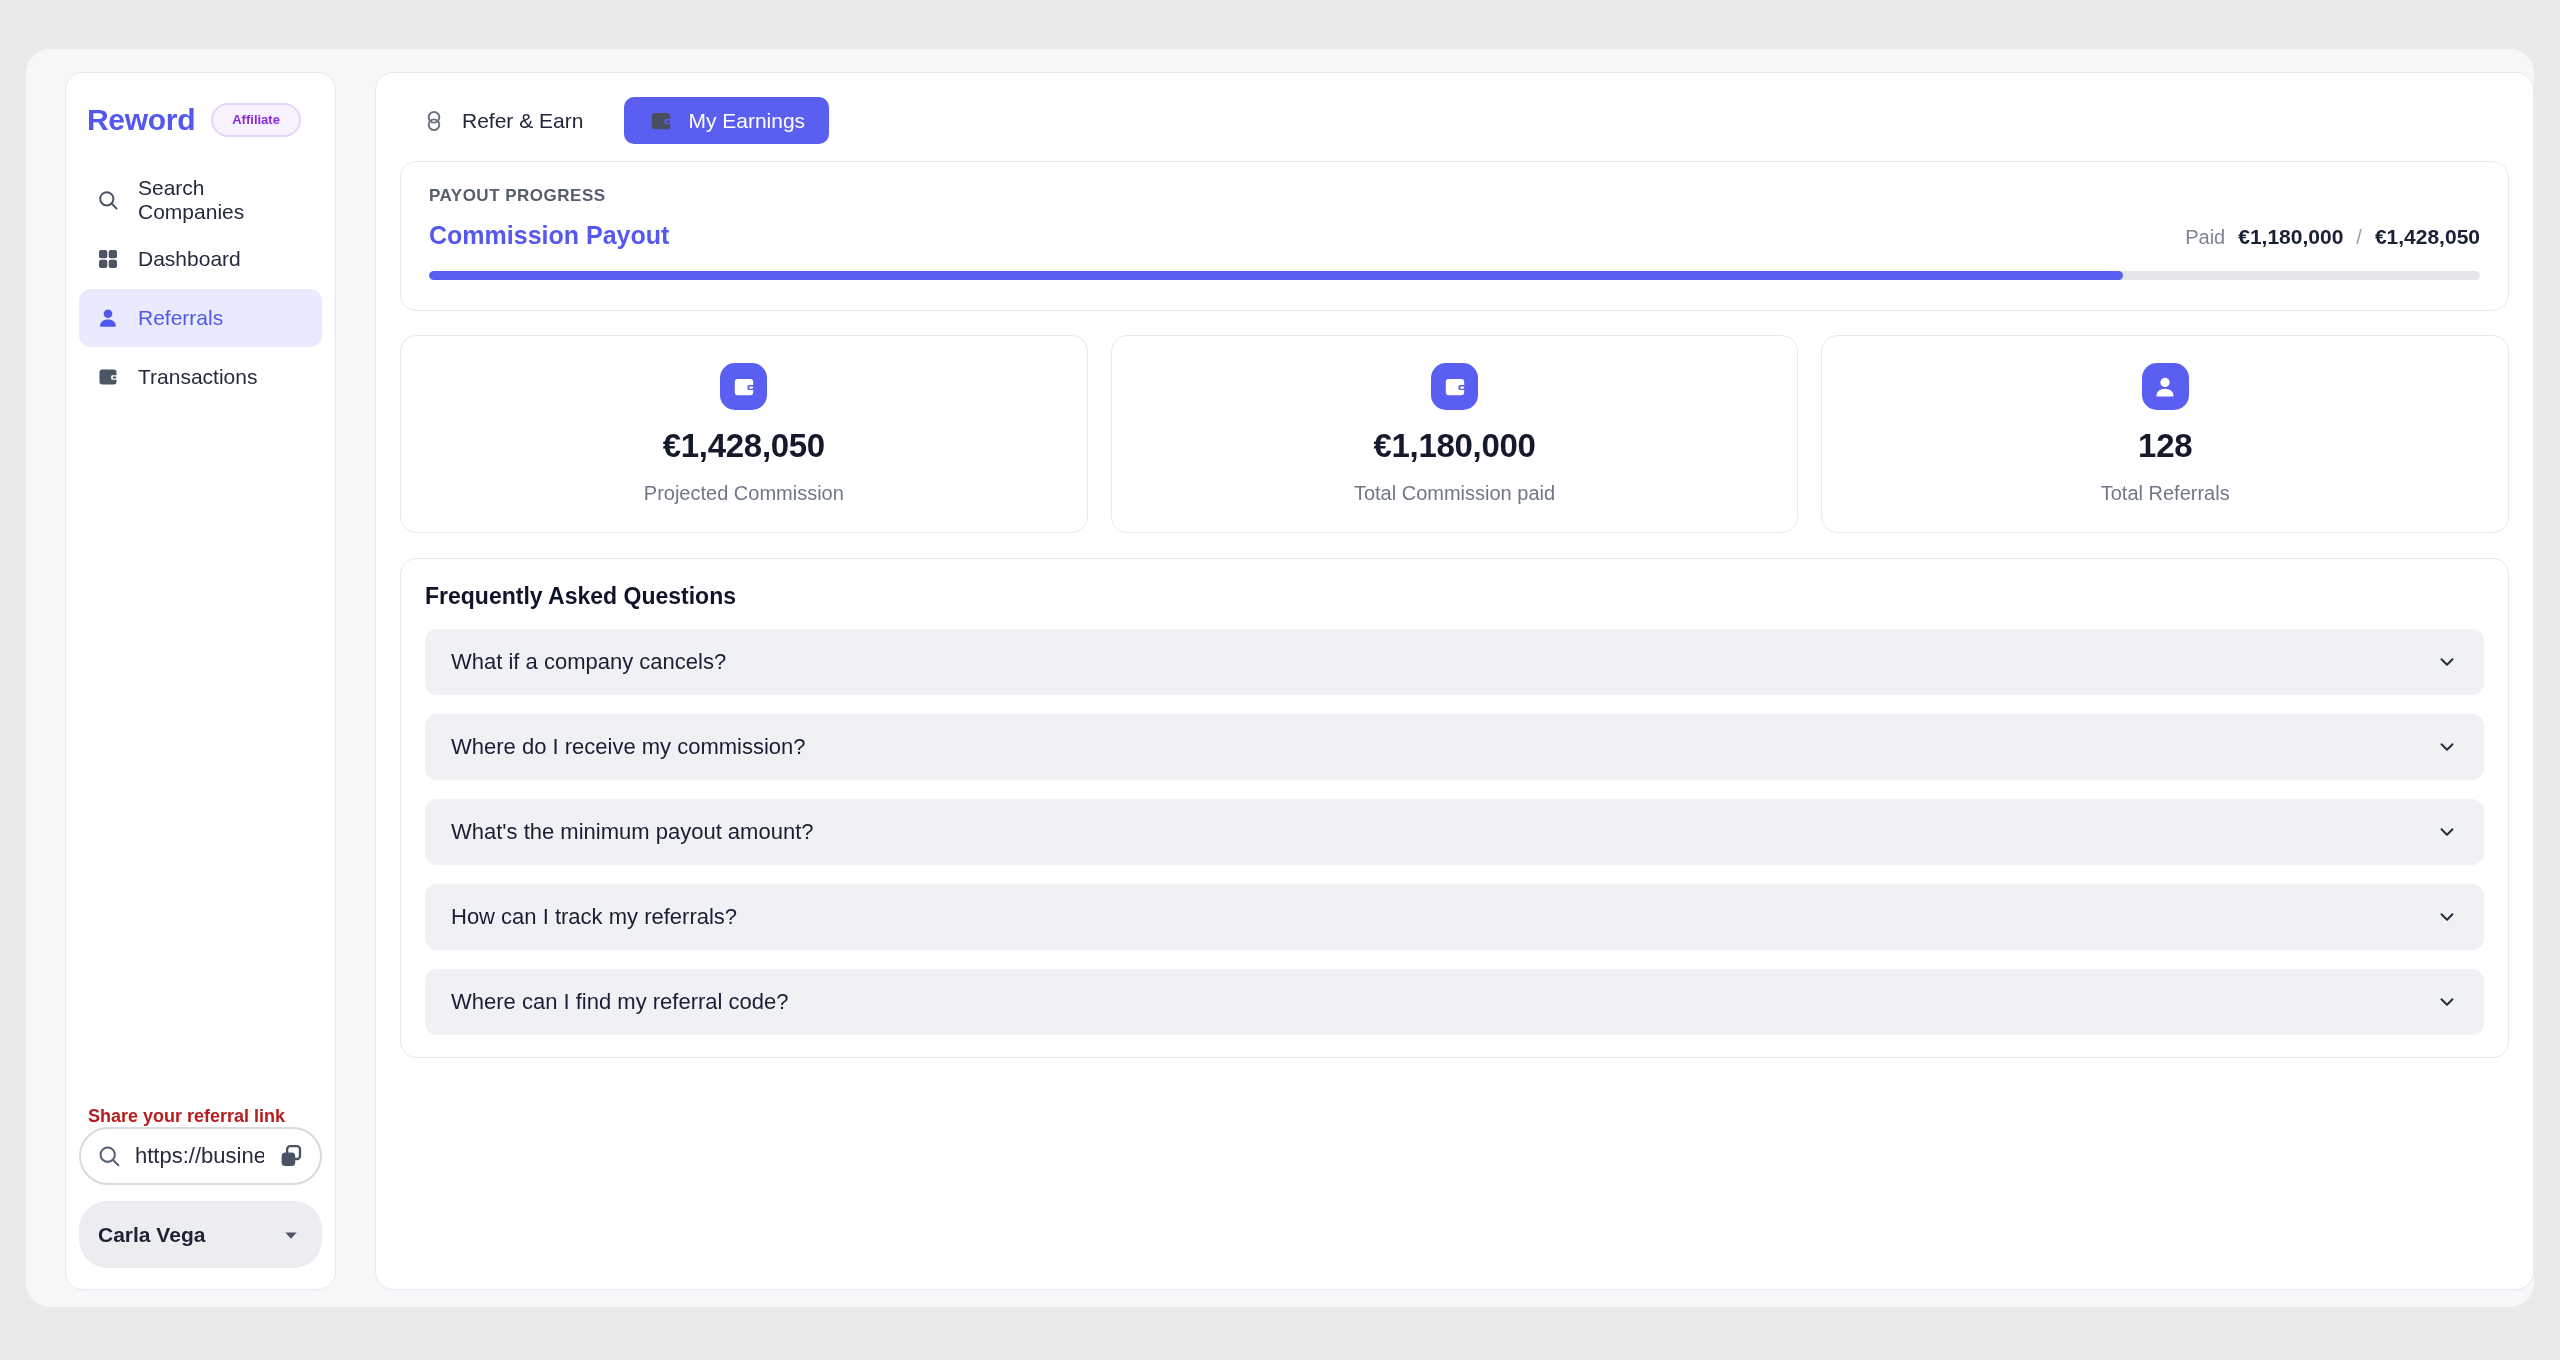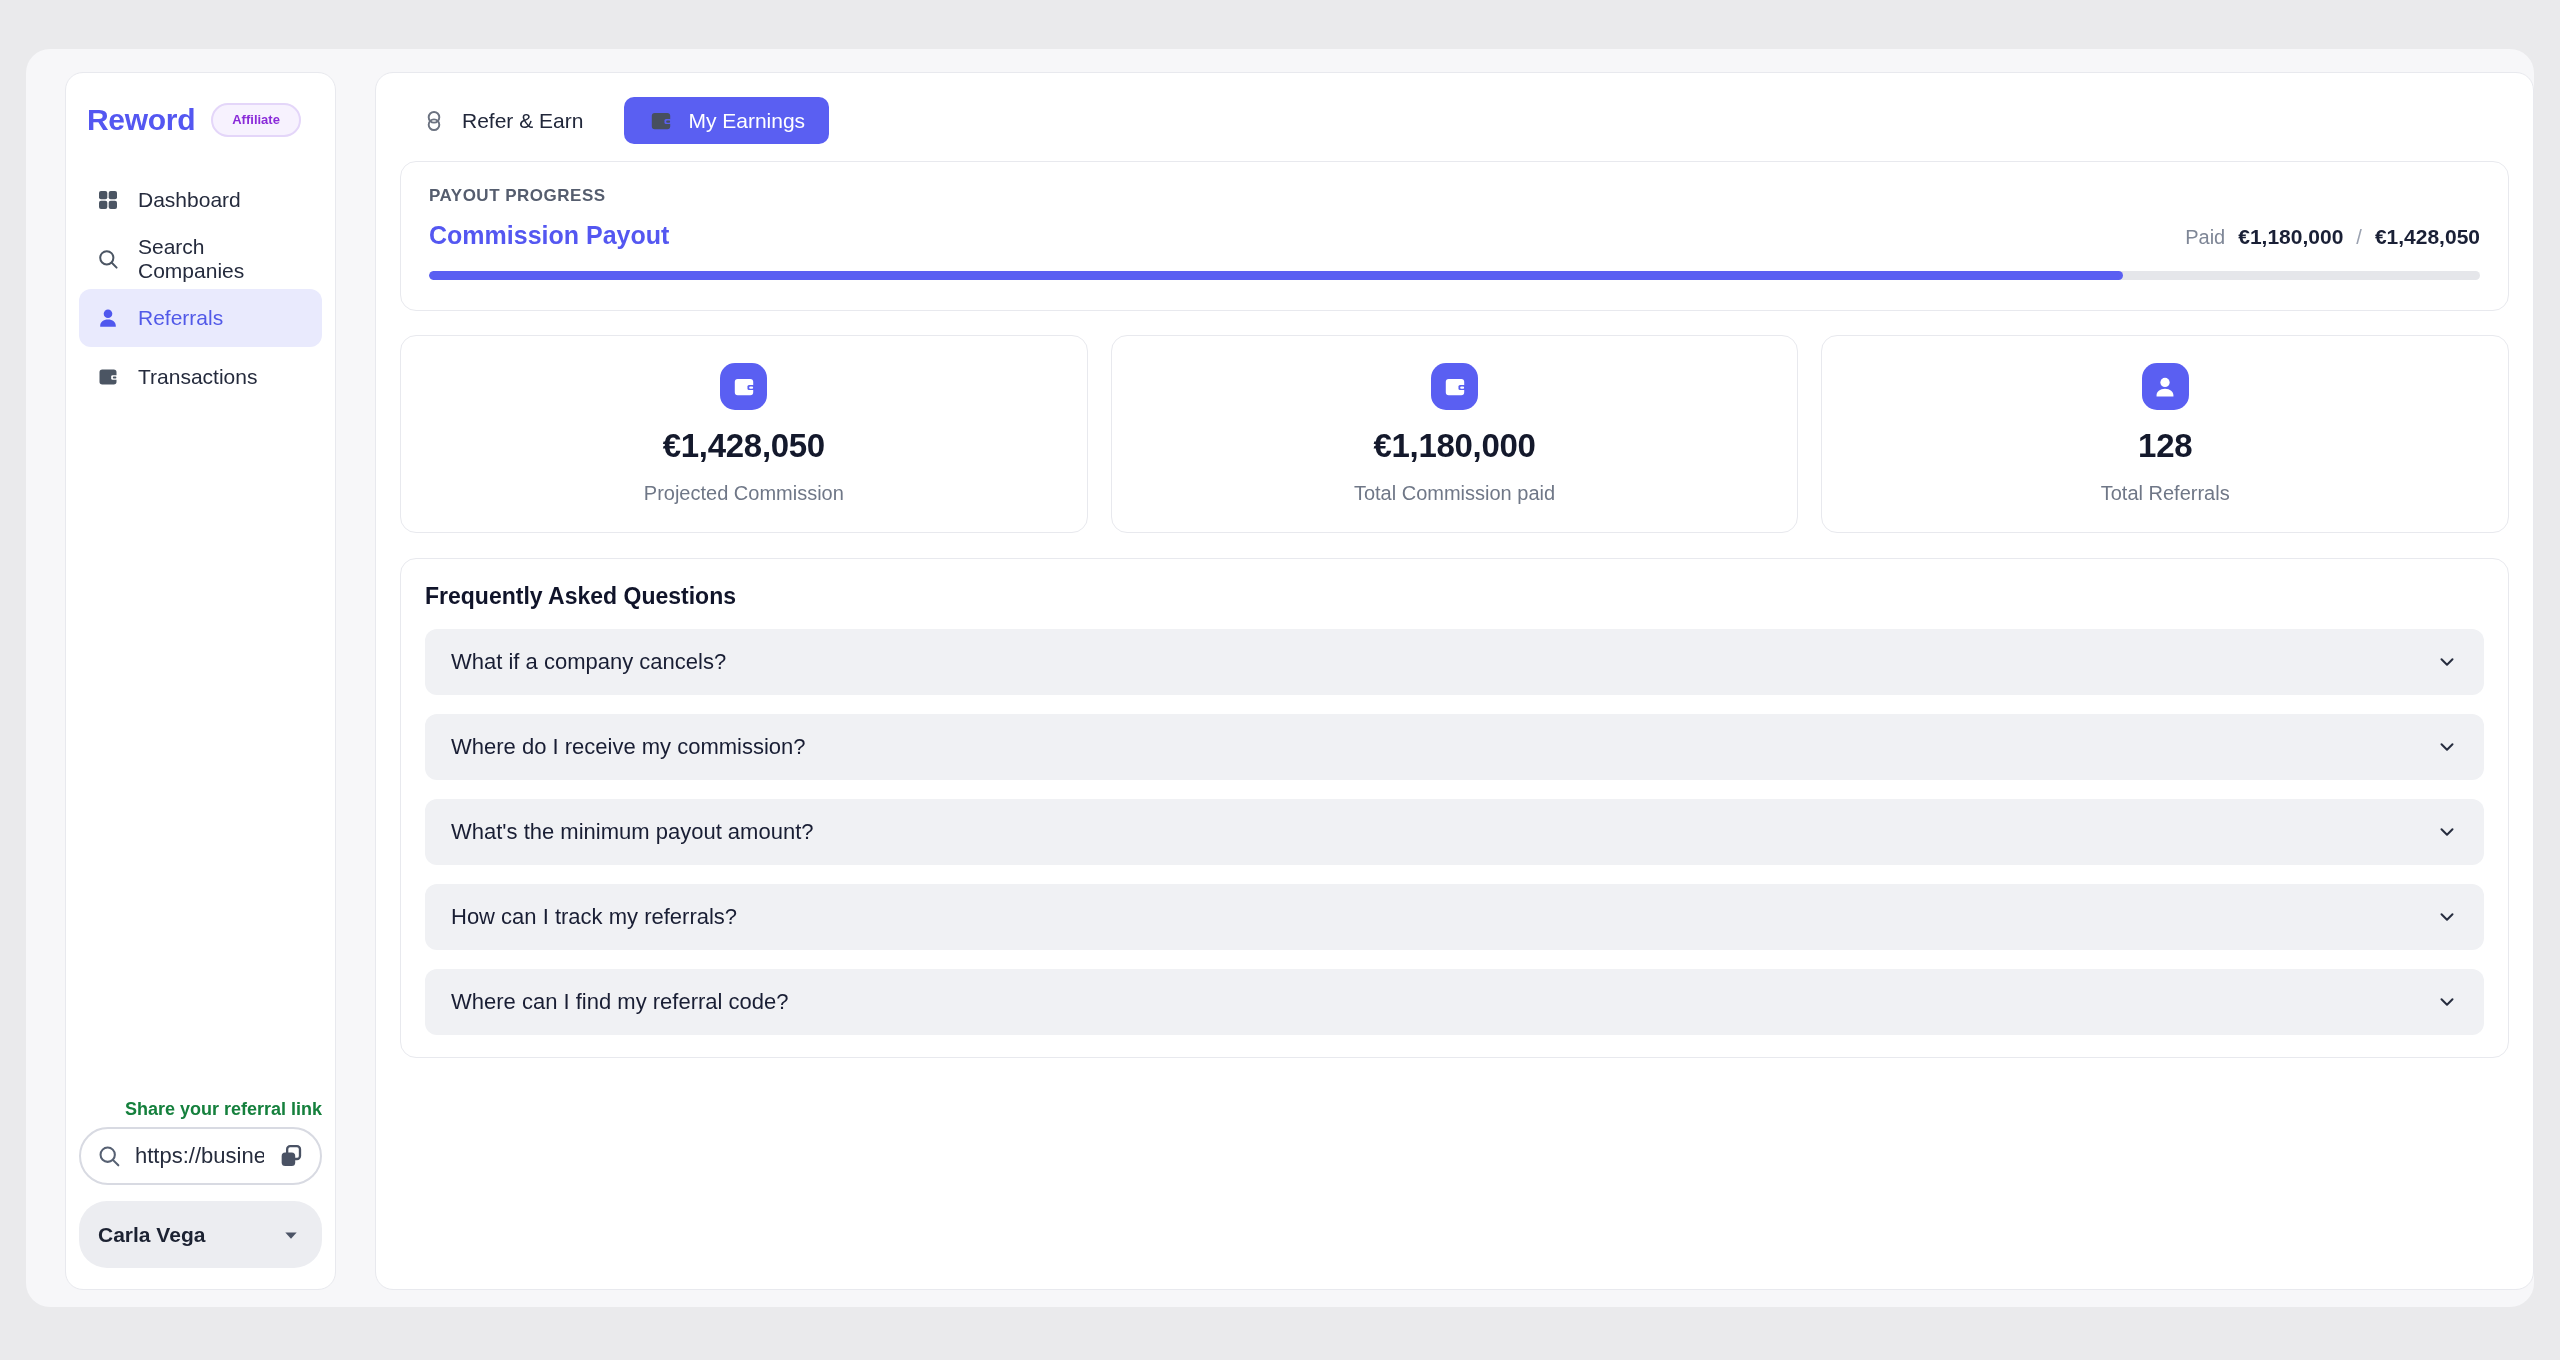--- a/index.html
+++ b/index.html
@@ -30,21 +30,21 @@
   }
   .nav { padding:0 13px; display:flex; flex-direction:column; gap:1px; }
   .nav-item {
     height:58px; border-radius:12px; display:flex; align-items:center; gap:18px;
     padding:0 17px; font-size:21px; color:#252B3D; cursor:pointer;
   }
   .nav-item .ic { width:24px; height:24px; color:#4B5563; flex:0 0 auto; display:flex; }
   .nav-item.active { background:#E9EAFD; color:#5159E8; }
   .nav-item.active .ic { color:#5058EE; }
   .sidebar-bottom { margin-top:auto; padding:0 13px 21px; }
-  .share-label { font-size:18px; font-weight:600; color:#15803d; padding-left:9px; margin-bottom:7px;text-align:right; }
+  .share-label { font-size:18px; font-weight:600; color:#b91c1c; padding-left:9px; margin-bottom:0; }
   .link-input {
     height:58px; border:2px solid #D8DAE2; border-radius:29px; background:#fff;
     display:flex; align-items:center; gap:13px; padding:0 15px 0 15px;
   }
   .link-input .ic { color:#566072; display:flex; }
   .link-text { font-size:22px; color:#262C3D; flex:1; white-space:nowrap; overflow:hidden; }
   .copy-btn { display:flex; color:#4A5264; cursor:pointer; }
   .user-select {
     margin-top:16px; height:67px; background:#ECEDF1; border-radius:28px;
     display:flex; align-items:center; justify-content:space-between;
@@ -115,37 +115,37 @@
 
   <aside class="sidebar">
     <div class="logo-row">
       <span class="brand">Reword</span>
       <span class="badge">Affiliate</span>
     </div>
 
     <nav class="nav">
       <div class="nav-item">
         <span class="ic">
+          <svg width="24" height="24" viewBox="0 0 24 24" fill="none" stroke="currentColor" stroke-width="2" stroke-linecap="round">
+              <circle cx="10.8" cy="10.8" r="6.6"></circle>
+              <line x1="15.8" y1="15.8" x2="20.6" y2="20.6"></line>
+            </svg>
+        </span>
+        <span>Search Companies</span>
+      </div>
+      <div class="nav-item">
+        <span class="ic">
           <svg width="24" height="24" viewBox="0 0 24 24" fill="currentColor">
               <rect x="3" y="3" width="8.3" height="8.3" rx="2"></rect>
               <rect x="12.7" y="3" width="8.3" height="8.3" rx="2"></rect>
               <rect x="3" y="12.7" width="8.3" height="8.3" rx="2"></rect>
               <rect x="12.7" y="12.7" width="8.3" height="8.3" rx="2"></rect>
             </svg>
         </span>
         <span>Dashboard</span>
-      </div>
-      <div class="nav-item">
-        <span class="ic">
-          <svg width="24" height="24" viewBox="0 0 24 24" fill="none" stroke="currentColor" stroke-width="2" stroke-linecap="round">
-              <circle cx="10.8" cy="10.8" r="6.6"></circle>
-              <line x1="15.8" y1="15.8" x2="20.6" y2="20.6"></line>
-            </svg>
-        </span>
-        <span>Search Companies</span>
       </div>
       <div class="nav-item active">
         <span class="ic">
           <svg width="24" height="24" viewBox="0 0 24 24" fill="currentColor">
               <circle cx="12" cy="7.8" r="4.3"></circle>
               <path d="M12 13.6c4.7 0 7.8 2.7 7.8 6.2v0.9H4.2v-0.9c0-3.5 3.1-6.2 7.8-6.2z"></path>
             </svg>
         </span>
         <span>Referrals</span>
       </div>

